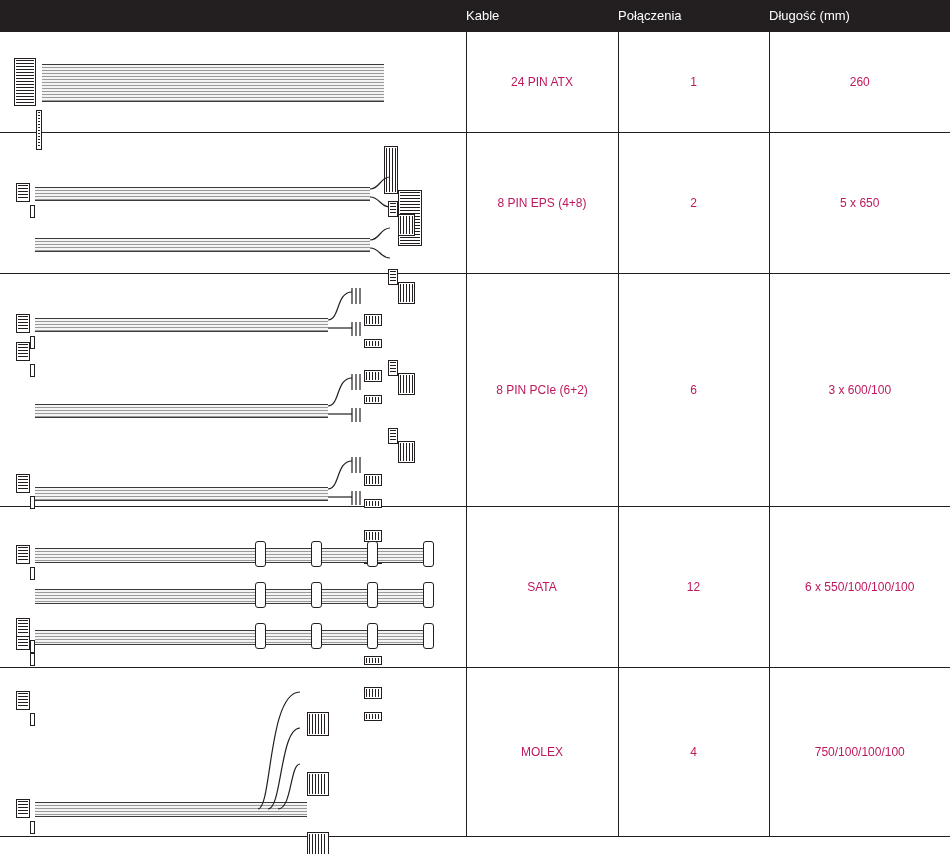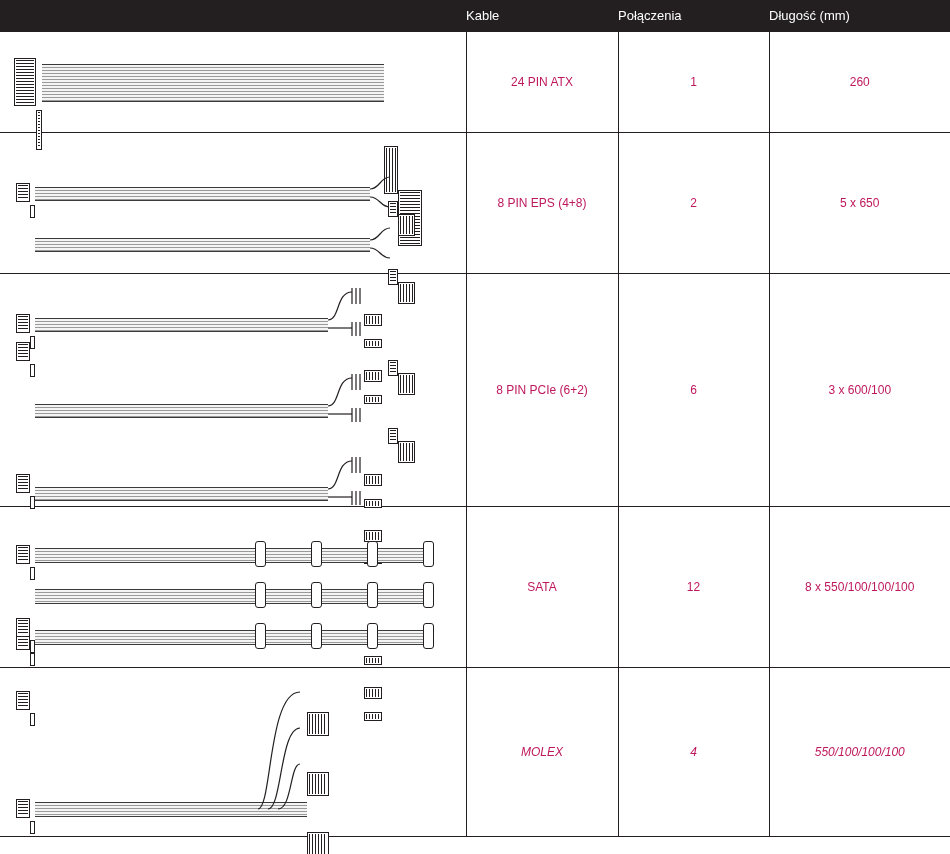--- a/index.html
+++ b/index.html
@@ -44,21 +44,20 @@
     font-size: 12px;
     color: #be185d;
   }
   td.img-cell {
     border-left: none;
     position: relative;
     padding: 0;
   }
   tr:last-child td {
     border-bottom: 1px solid #231f20;
-    font-style: italic;
   }
   td.last-col {
     border-right: none;
   }
 
   .col-img  { width: 466px; }
   .col-name { width: 152px; }
   .col-conn { width: 151px; }
   .col-len  { width: 181px; }
 
@@ -278,21 +277,21 @@
           <div class="conn plain" style="left:30px; top:123px; width:5px; height:13px;"></div>
           <div class="ribbon" style="position:absolute; left:35px; top:123px; width:388px; height:13px;"></div>
           <div class="sata-clip" style="left:255px; top:116px;"></div>
           <div class="sata-clip" style="left:311px; top:116px;"></div>
           <div class="sata-clip" style="left:367px; top:116px;"></div>
           <div class="sata-clip" style="left:423px; top:116px;"></div>
         </div>
       </td>
       <td>SATA</td>
       <td>12</td>
-      <td class="last-col">8 x 550/100/100/100</td>
+      <td class="last-col">6 x 550/100/100/100</td>
     </tr>
 
     <tr>
       <td class="img-cell">
         <div class="diagram" style="height:168px;">
 
           <div class="conn" style="left:16px; top:131px; width:14px; height:19px;"></div>
           <div class="conn plain" style="left:30px; top:134px; width:5px; height:13px;"></div>
           <div class="ribbon" style="position:absolute; left:35px; top:134px; width:272px; height:13px;"></div>
 
@@ -303,17 +302,17 @@
           </svg>
 
           <div class="conn vbars" style="left:307px; top:12px; width:22px; height:24px;"></div>
           <div class="conn vbars" style="left:307px; top:48px; width:22px; height:24px;"></div>
           <div class="conn vbars" style="left:307px; top:84px; width:22px; height:24px;"></div>
 
         </div>
       </td>
       <td>MOLEX</td>
       <td>4</td>
-      <td class="last-col">550/100/100/100</td>
+      <td class="last-col">750/100/100/100</td>
     </tr>
 
   </tbody>
 </table>
 
 </body></html>

